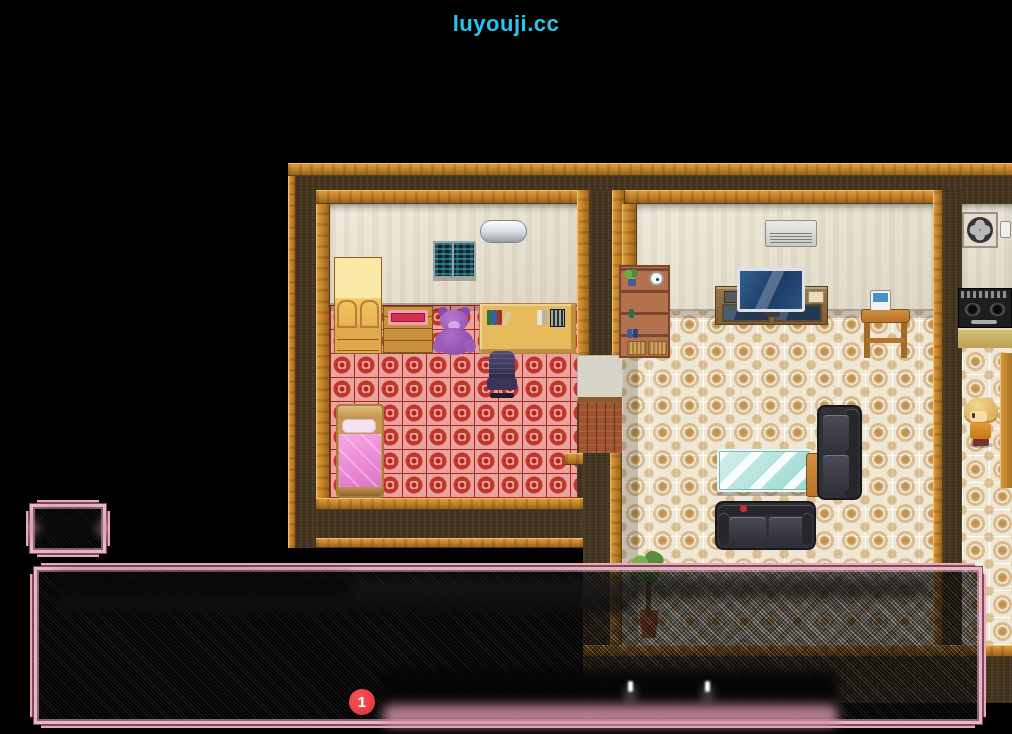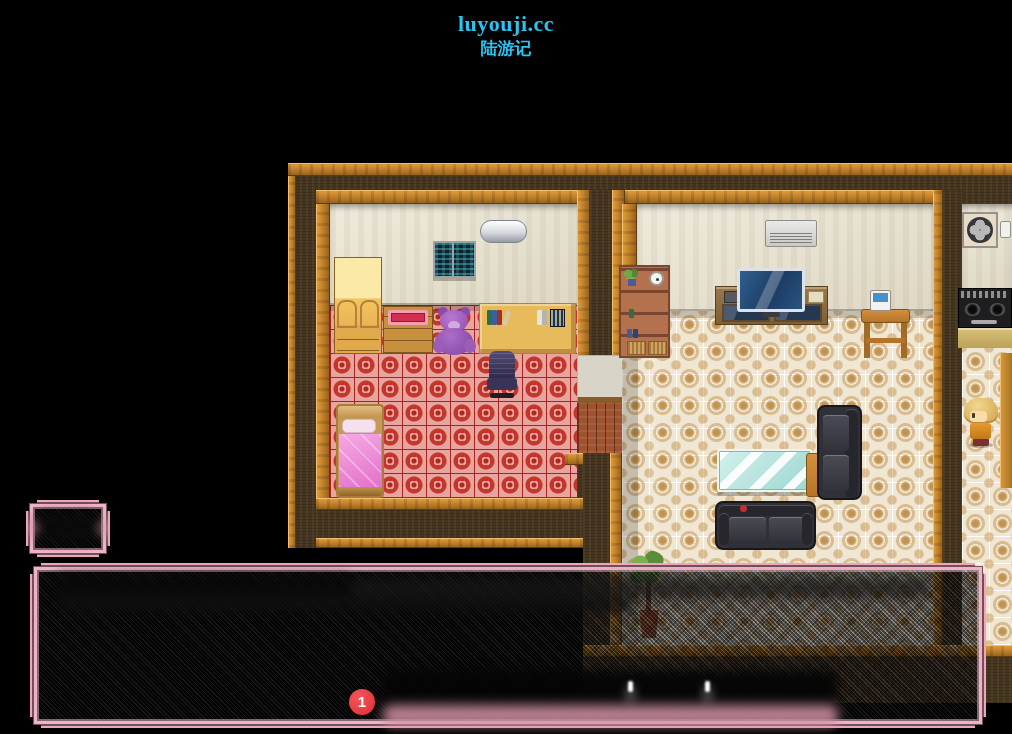--- a/index.html
+++ b/index.html
@@ -1,21 +1,21 @@
 <!DOCTYPE html>
 <html><head>
 <meta charset="utf-8">
 <style>
   html,body{margin:0;padding:0;background:#000;}
   .stage{position:relative;width:1012px;height:734px;background:#000;overflow:hidden;
          font-family:"Liberation Sans",sans-serif;}
   .abs{position:absolute;}
 
   
-  .hdr{left:0;top:10px;width:100%;text-align:center;line-height:1.25;font-family:Liberation Serif, serif;}
+  .hdr{left:0;top:10px;width:100%;text-align:center;line-height:1.25;}
   .hdr .site{font-size:22px;font-weight:bold;letter-spacing:.5px;}
   .hdr .gname{font-size:17px;font-weight:bold;}
 
   
   .wall-dark{background-color:#45351F;
     background-image:repeating-linear-gradient(0deg,rgba(0,0,0,.14) 0 1px,transparent 1px 3px),
     repeating-linear-gradient(90deg,rgba(255,255,255,.05) 0 2px,transparent 2px 6px);}
   .trim-h{background:linear-gradient(180deg,#E2A13E 0%,#C5832B 45%,#8F5F1C 100%);
     background-image:repeating-linear-gradient(90deg,rgba(0,0,0,.12) 0 3px,transparent 3px 11px),
     linear-gradient(180deg,#E2A13E 0%,#C5832B 45%,#8F5F1C 100%);
@@ -167,21 +167,20 @@
   .speck{background:#fff;filter:blur(1px);border-radius:2px;
     box-shadow:0 7px 10px 2px rgba(255,255,255,.35);}
 </style>
 </head>
 <body>
 
 <div class="stage">
 
   <div class="abs hdr">
     <div class="site" style="color:#29C5F2;">luyouji.cc</div>
-    <div class="gname" style="color:#29C5F2;">陆游记</div>
   </div>
 
   <div class="abs wall-dark" style="left:288px;top:163px;width:724px;height:540px;"></div>
 
   <div class="abs trim-h" style="left:288px;top:163px;width:724px;height:13px;"></div>
   <div class="abs trim-v" style="left:288px;top:176px;width:8px;height:372px;"></div>
 
   <div class="abs trim-h" style="left:316px;top:190px;width:285px;height:14px;"></div>
   <div class="abs trim-v" style="left:316px;top:204px;width:14px;height:308px;"></div>
   <div class="abs wall-beige" style="left:330px;top:204px;width:247px;height:101px;"></div>

